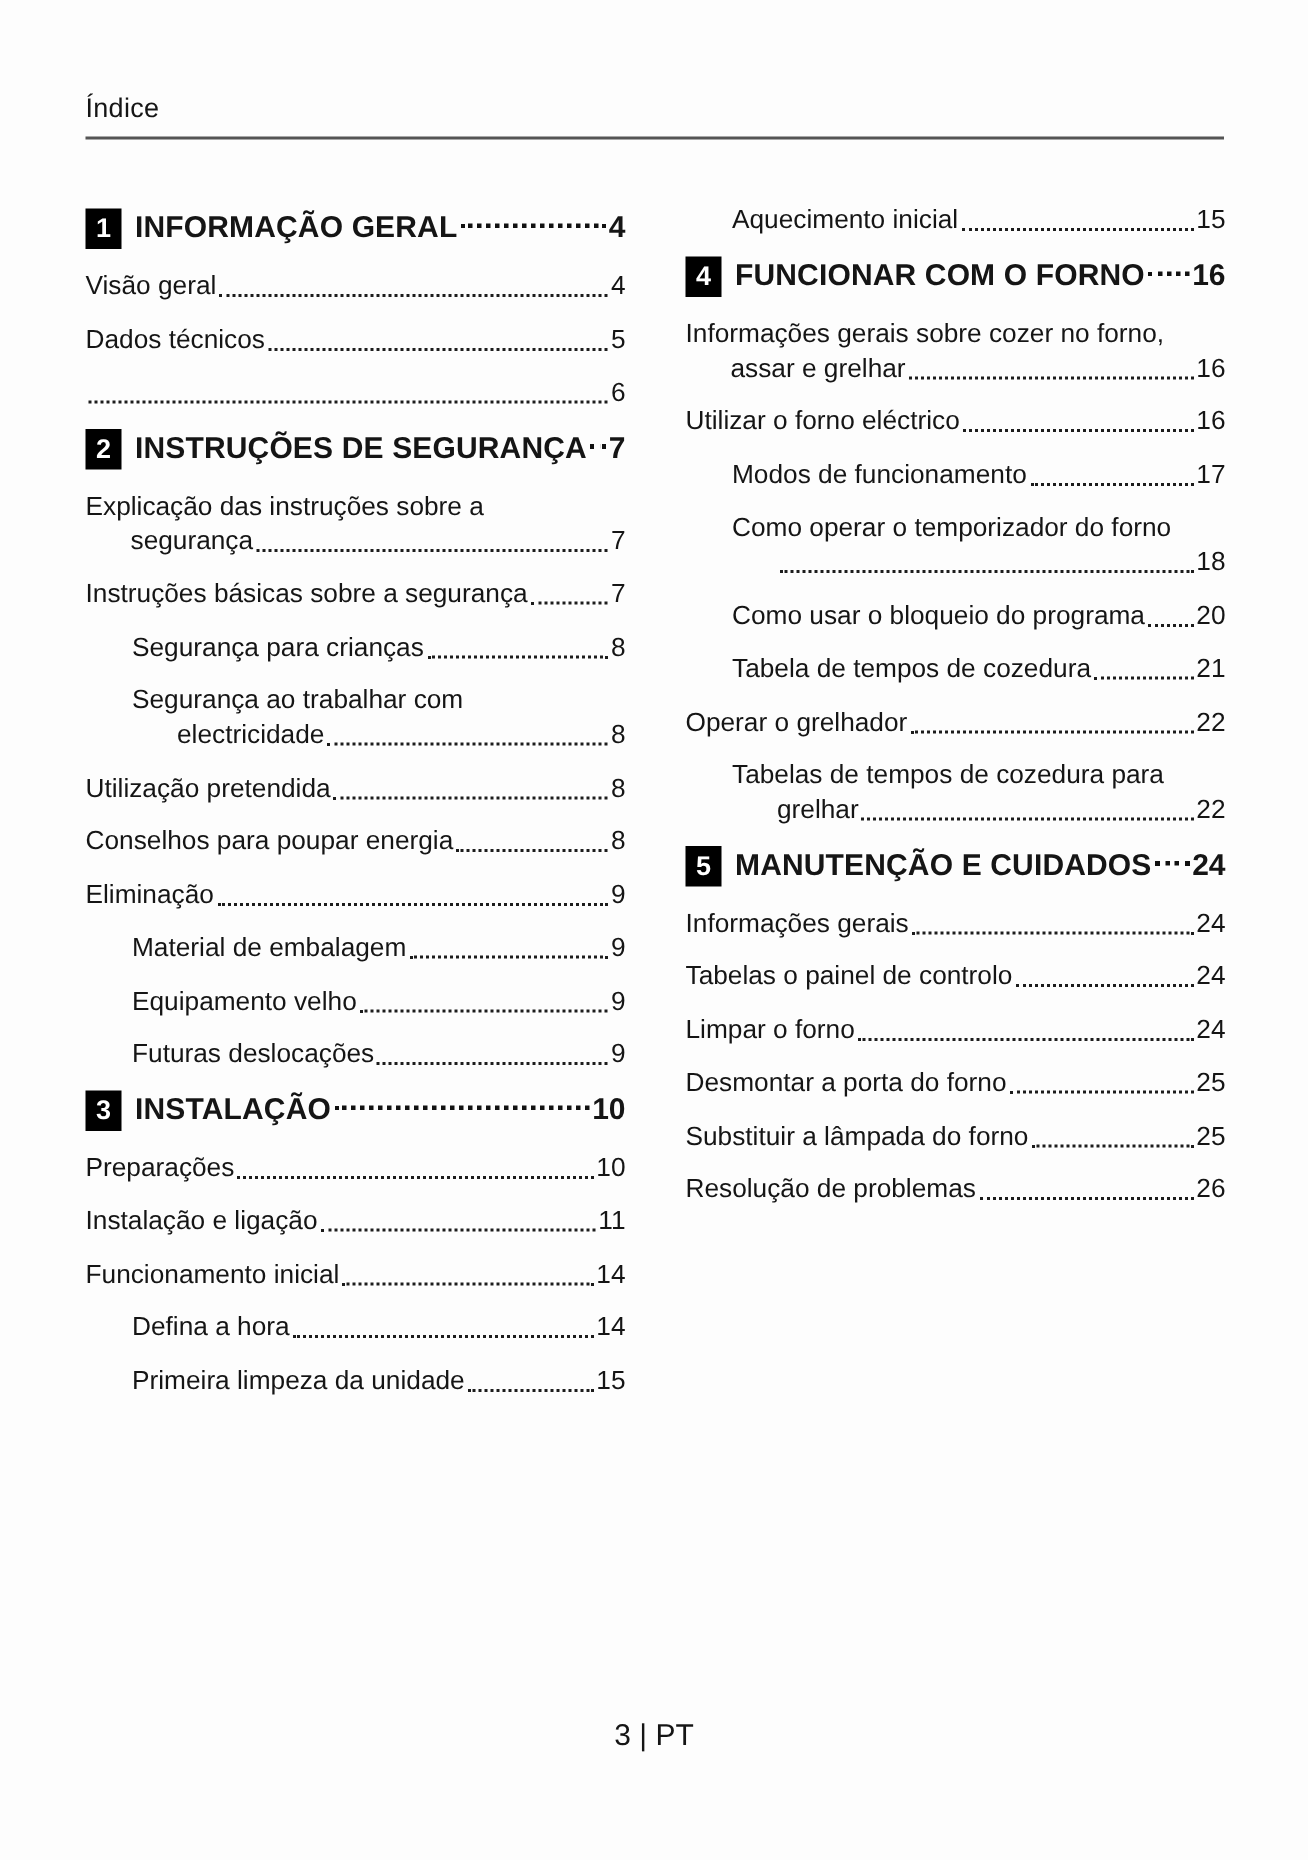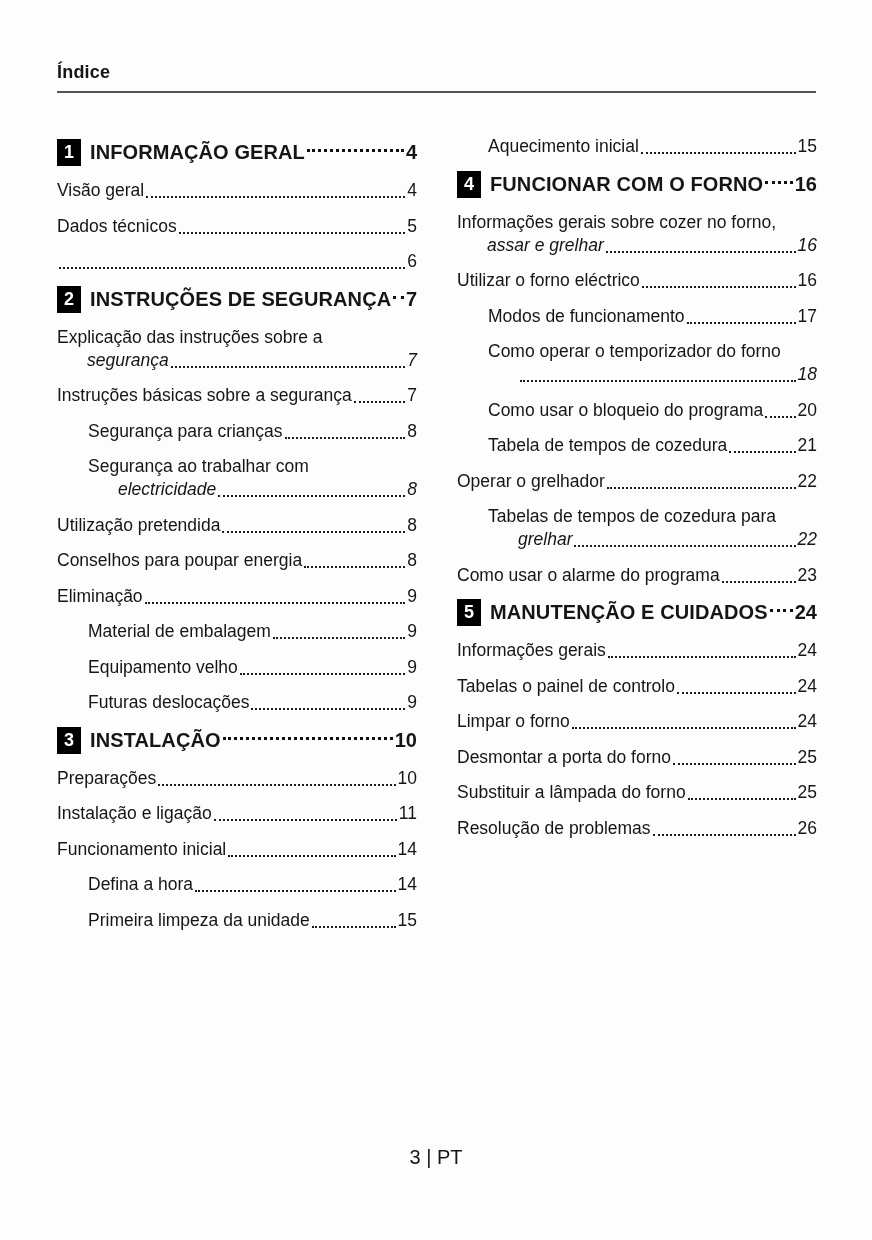--- a/index.html
+++ b/index.html
@@ -5,32 +5,32 @@
   html,body{margin:0;padding:0;}
   body{
     width:872px;height:1240px;
     background:#fdfdfd;
     color:#151515;
     font-family:"Liberation Sans", sans-serif;
     position:relative;
     overflow:hidden;
   }
   .page-head{padding:62px 56px 0 57px;}
-  .doc-title{font-size:18px;font-weight:bold;letter-spacing:.2px;}
+  .doc-title{font-size:18px;font-weight:normal;letter-spacing:.2px;}
   .head-rule{margin-top:8px;border-top:2px solid #555;}
   .cols{display:flex;gap:40px;padding:0 56px 0 57px;margin-top:42px;}
   .col{width:360px;flex:0 0 360px;}
 
   .row{font-size:17.5px;line-height:23px;margin-bottom:12.5px;}
   .line{display:flex;align-items:flex-end;}
   .t{white-space:nowrap;}
   .dots{flex:1 1 auto;min-width:6px;border-bottom:2.5px dotted #1c1c1c;margin:0 2px 4px 2px;}
   .pg{white-space:nowrap;}
   .i1{padding-left:31px;}
-  .line2{padding-left:30px;font-style:italic;}
+  .line2{padding-left:30px;}
 
   .h{display:flex;align-items:center;font-weight:bold;font-size:20px;margin:4px 0 13px 0;line-height:27px;}
   .badge{flex:0 0 auto;width:24px;height:27px;background:#000;color:#fff;
          display:flex;align-items:center;justify-content:center;
          font-size:18px;font-weight:bold;margin-right:9px;}
   .h .t{white-space:nowrap;letter-spacing:.1px;}
   .h .dots{border-bottom:3px dotted #111;margin-bottom:4px;}
   .h .pg{font-weight:bold;}
 
   .page-footer{position:absolute;top:1146px;left:0;width:100%;text-align:center;font-size:20px;}
@@ -292,27 +292,20 @@
 
     <div class="row i1">
       <div class="t">Tabelas de tempos de cozedura para</div>
       <div class="line line2">
           <span class="t">grelhar</span>
           <span class="dots"></span>
           <span class="pg">22</span>
         </div>
     </div>
 
-    <div class="row">
-      <div class="line">
-          <span class="t">Como usar o alarme do programa</span>
-          <span class="dots"></span>
-          <span class="pg">23</span>
-        </div>
-    </div>
 
     <div class="h">
       <span class="badge">5</span>
       <span class="t">MANUTENÇÃO E CUIDADOS</span>
       <span class="dots"></span>
       <span class="pg">24</span>
     </div>
 
     <div class="row">
       <div class="line">

